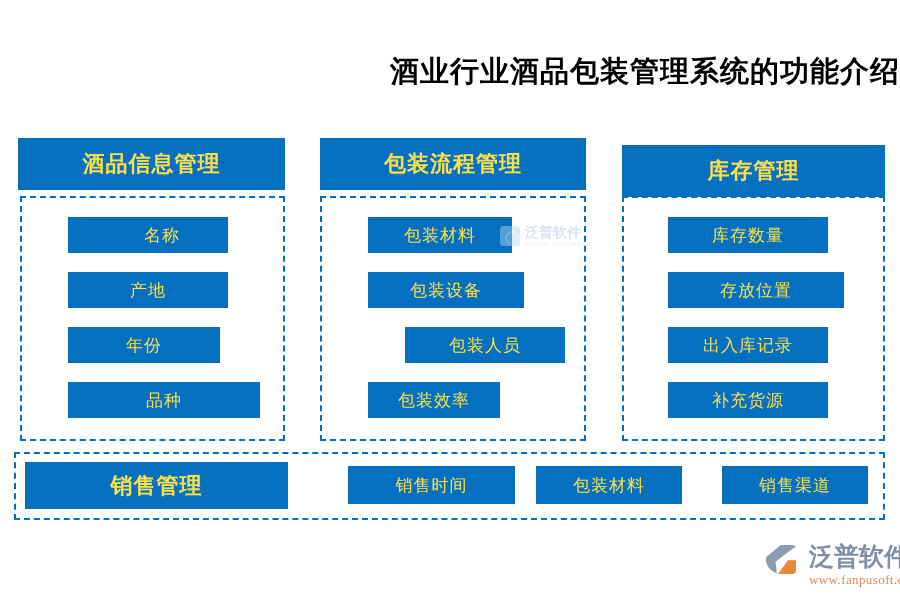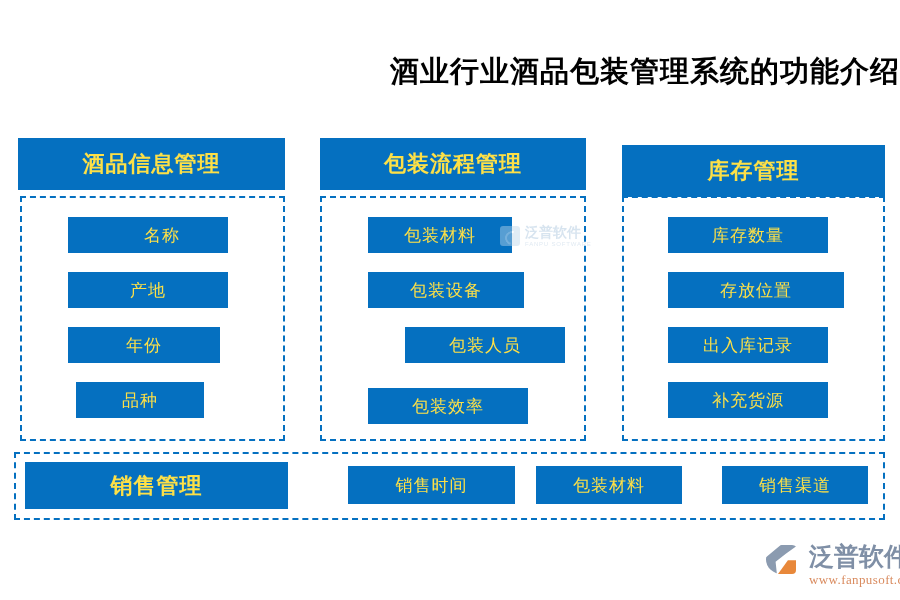--- a/index.html
+++ b/index.html
@@ -205,31 +205,31 @@
 <div id="canvas">
 
   <div class="page-title">酒业行业酒品包装管理系统的功能介绍</div>
 
   <div id="col-0">
     <div class="blue-box col-header">酒品信息管理</div>
     <div class="dashed-box">
       <div class="blue-box item-box" style="left:46px; top:19px; width:160px;padding-left:28px;">名称</div>
       <div class="blue-box item-box" style="left:46px; top:74px; width:160px;">产地</div>
       <div class="blue-box item-box" style="left:46px; top:129px; width:152px;text-align:center;">年份</div>
-      <div class="blue-box item-box" style="left:46px; top:184px; width:128px;margin-left:8px;">品种</div>
+      <div class="blue-box item-box" style="left:46px; top:184px; width:192px;">品种</div>
     </div>
   </div>
 
   <div id="col-1">
     <div class="blue-box col-header">包装流程管理</div>
     <div class="dashed-box">
       <div class="blue-box item-box" style="left:46px; top:19px; width:144px;">包装材料</div>
       <div class="blue-box item-box" style="left:46px; top:74px; width:156px;">包装设备</div>
       <div class="blue-box item-box" style="left:46px; top:129px; width:160px;margin-left:37px;">包装人员</div>
-      <div class="blue-box item-box" style="left:46px; top:190px; width:160px;">包装效率</div>
+      <div class="blue-box item-box" style="left:46px; top:184px; width:132px;">包装效率</div>
     </div>
   </div>
 
   <div id="col-2">
     <div class="blue-box col-header">库存管理</div>
     <div class="dashed-box">
       <div class="blue-box item-box" style="left:44px; top:19px; width:160px;">库存数量</div>
       <div class="blue-box item-box" style="left:44px; top:74px; width:176px;">存放位置</div>
       <div class="blue-box item-box" style="left:44px; top:184px; width:160px;">补充货源</div>
       <div class="blue-box item-box" style="left:44px; top:129px; width:160px;">出入库记录</div>

